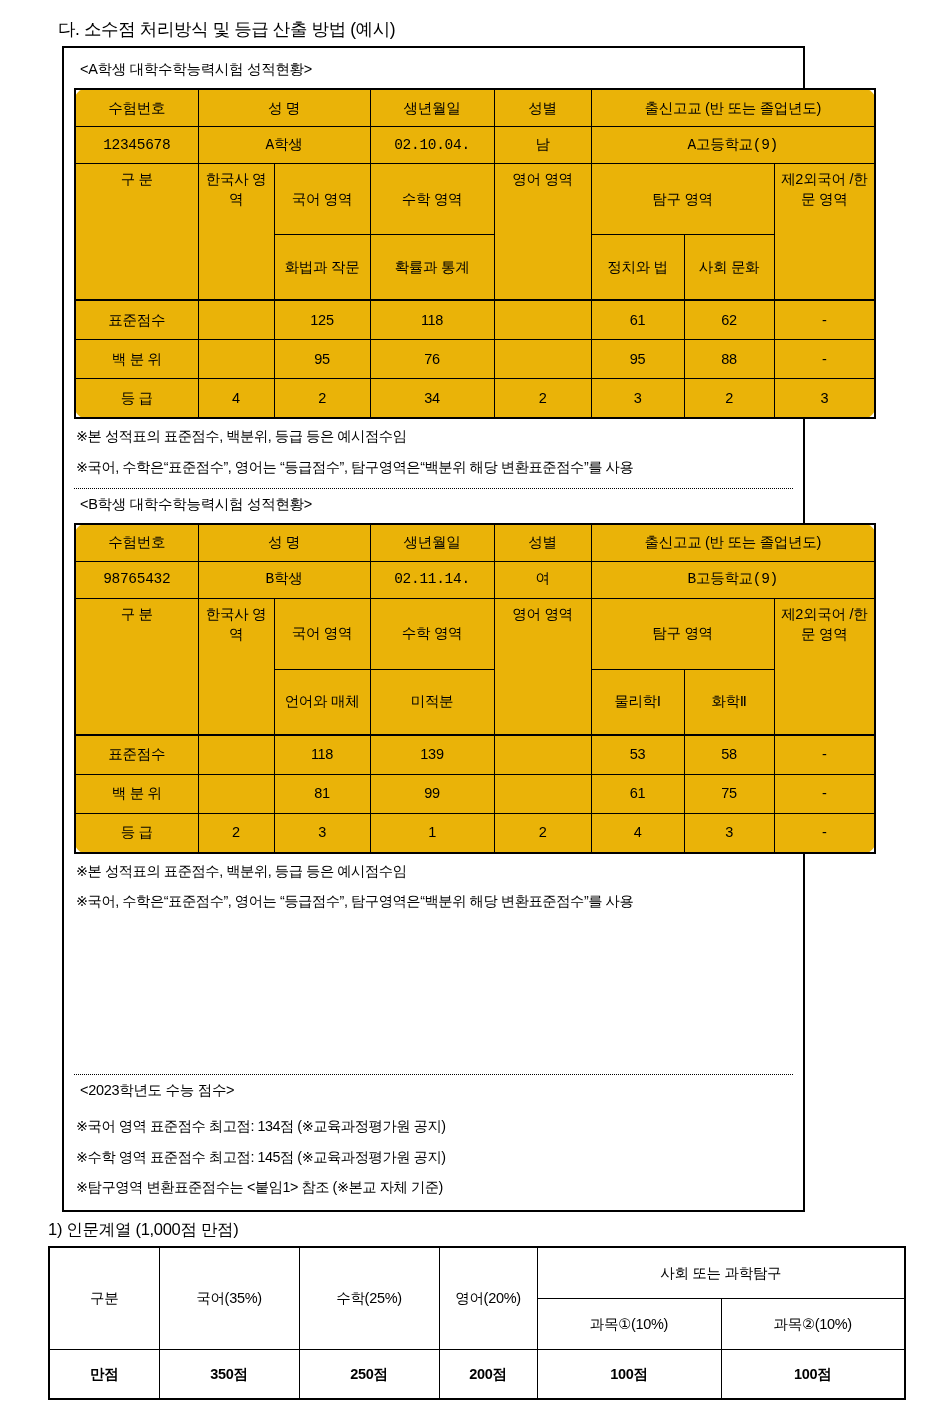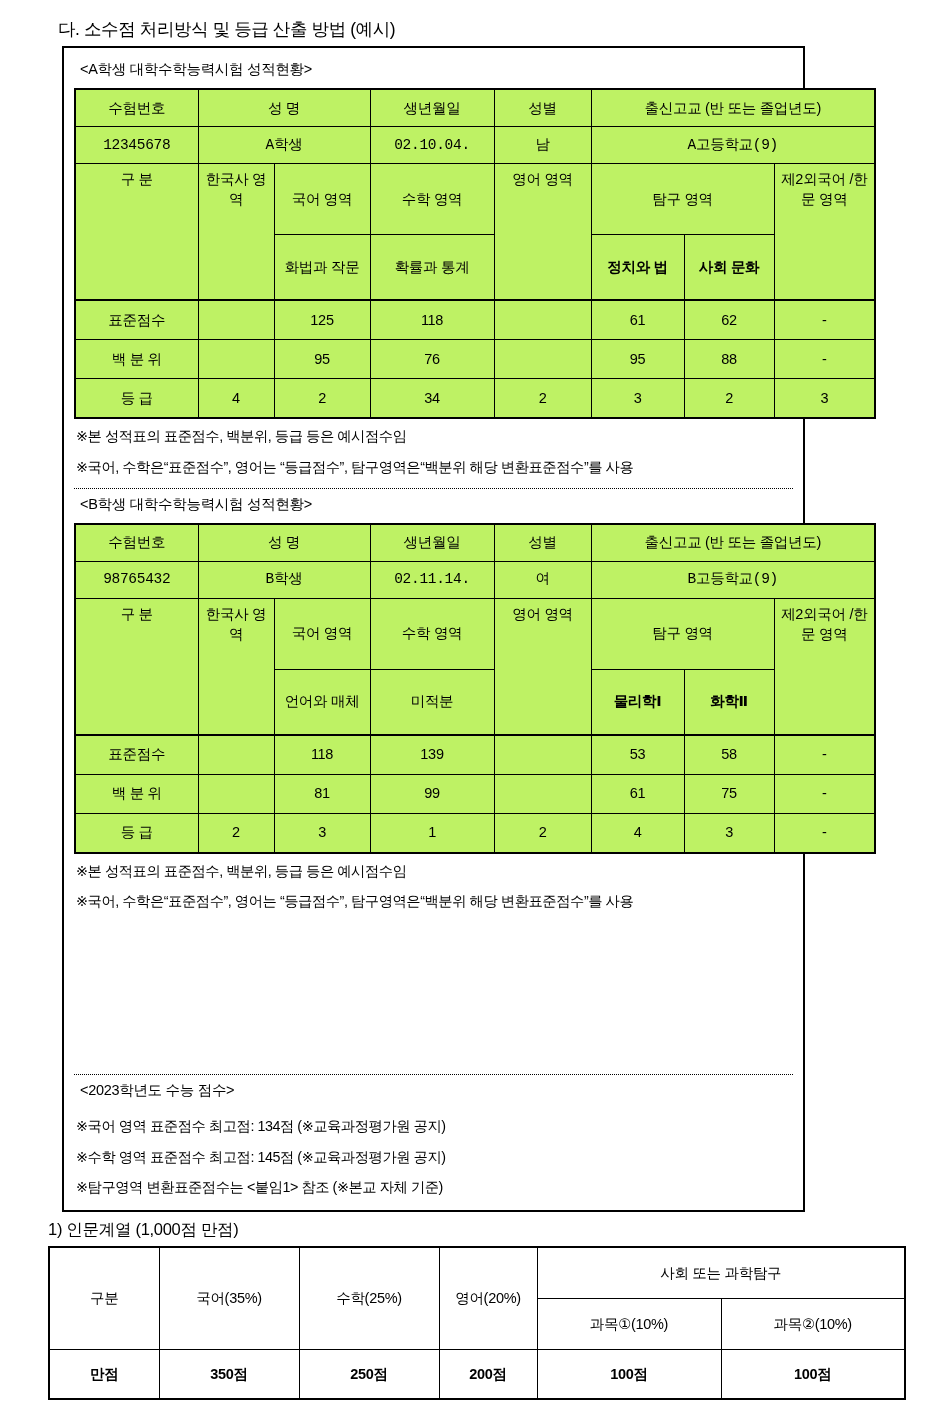--- a/index.html
+++ b/index.html
@@ -67,41 +67,42 @@
     margin: 8px 0 2px 0;
     height: 0;
   }
   .filler { height: 152px; }
 
   
   table.grid {
     border-collapse: collapse;
     width: 100%;
     table-layout: fixed;
-    background: #bef264;
+    background: #eab308;
+    border-radius: 14px;
   }
   table.grid td {
     border: 1px solid #000;
     text-align: center;
     vertical-align: middle;
     font-size: 14.5px;
     letter-spacing: -0.3px;
     padding: 4px 2px;
     line-height: 1.35;
   }
   table.grid.outlined {
     border: 2px solid #000;
   }
   .r-head td { height: 28px; }
   .r-info td { height: 28px; font-family: Liberation Mono, monospace; }
   .r-area  td { height: 62px; vertical-align: top; padding-top: 6px; }
   .r-sub   td { height: 56px; vertical-align: top; padding-top: 4px; }
   .r-val   td { height: 30px; }
   .thick-top { border-top: 2px solid #000 !important; }
-  .b { font-weight: bold; }
+  .b { font-weight: normal; }
   .spread { letter-spacing: 2.5px; }
 
   
   table.calc {
     border-collapse: collapse;
     table-layout: fixed;
     width: 856px;
     margin: 4px 0 0 34px;
     border: 2px solid #000;
     background: #fff;

